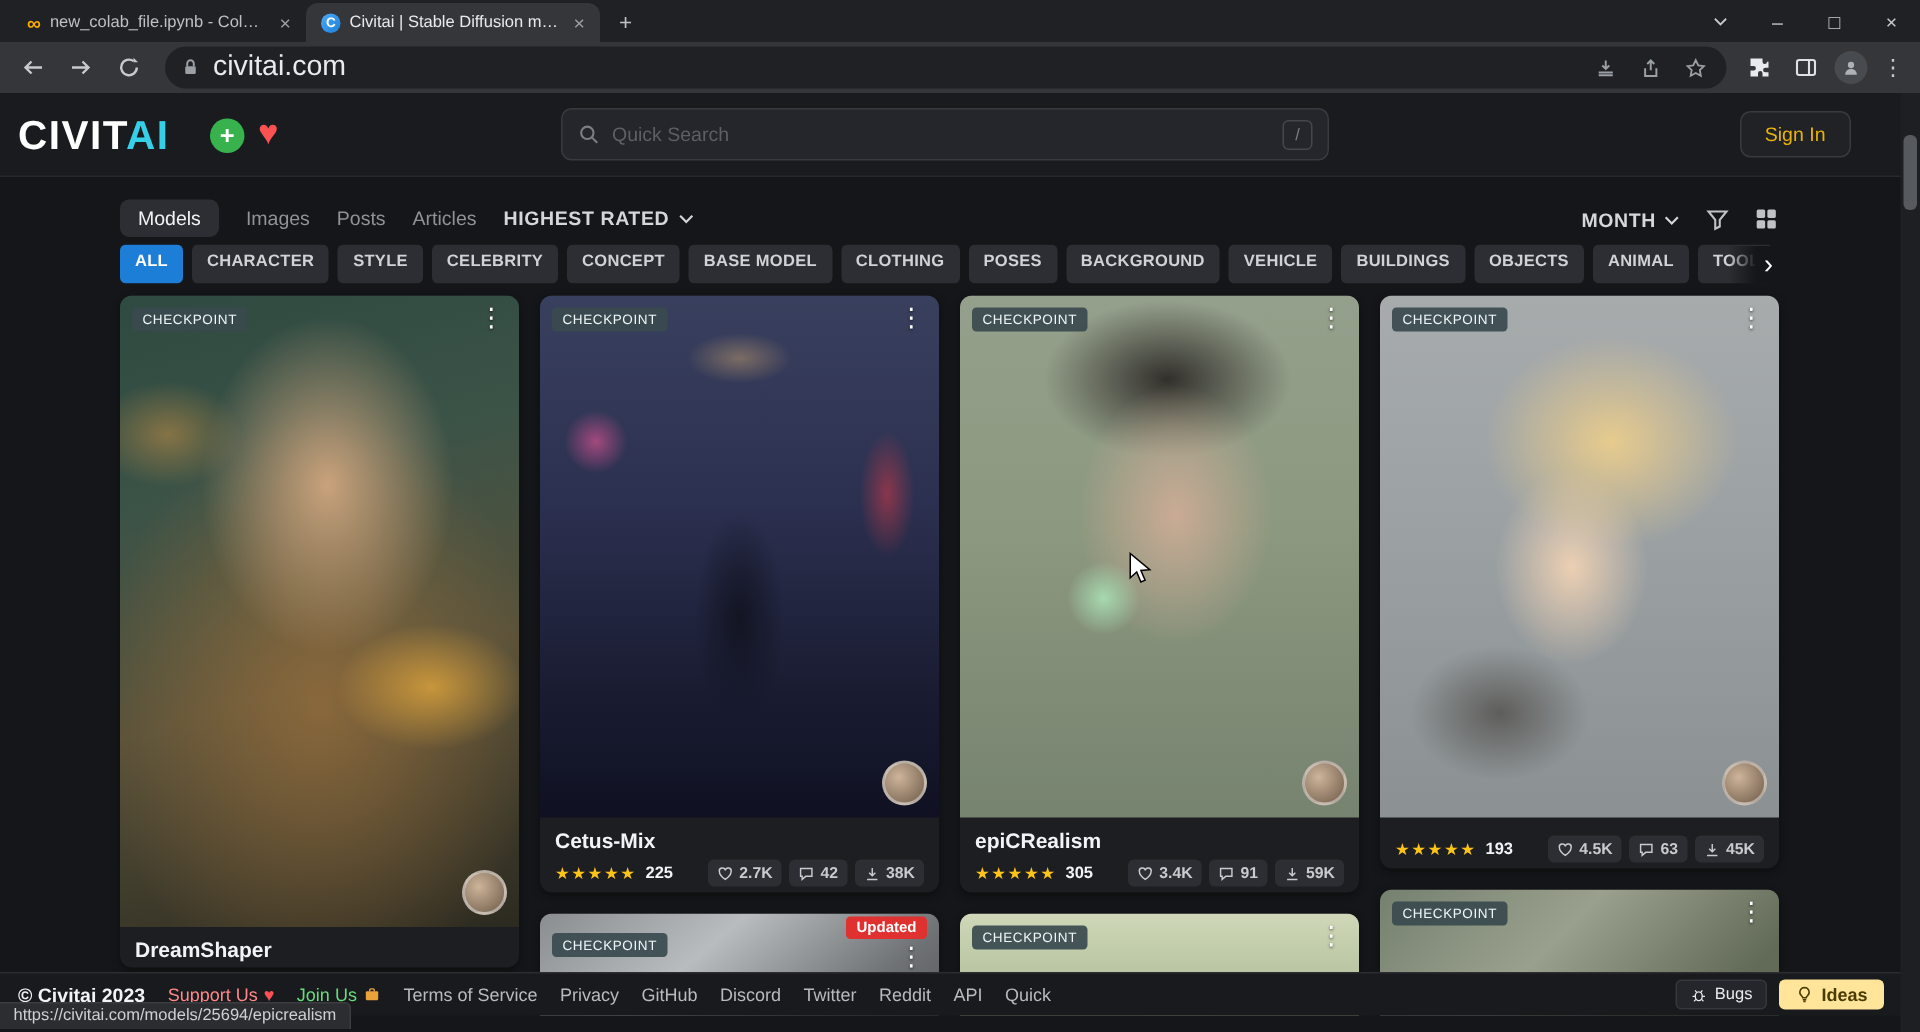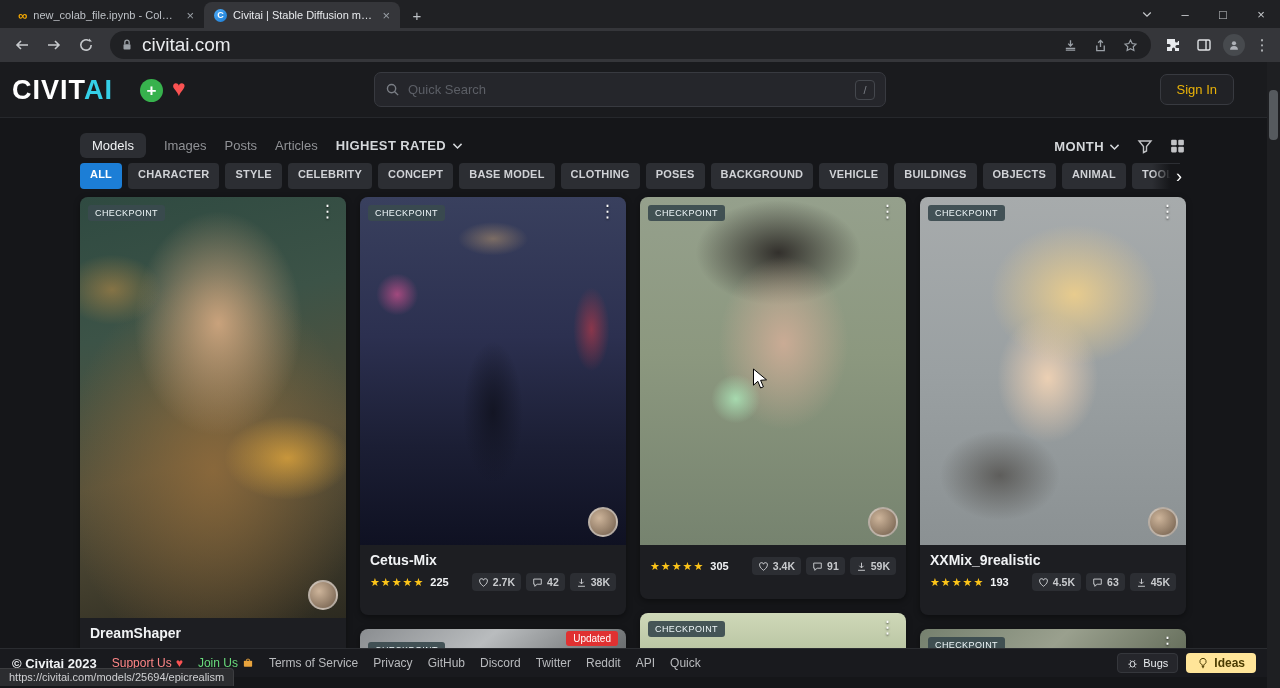--- a/index.html
+++ b/index.html
@@ -56,25 +56,25 @@
   .chip.active{background:#1c7ed6;color:#fff}
   .chip-arrow{position:absolute;top:164px;left:1152px;width:34px;height:25px;display:flex;align-items:center;justify-content:flex-end;padding-right:4px;background:linear-gradient(90deg,rgba(21,22,25,0),#151619 55%);color:#fff;font-size:18px}
 
   
   .grid{position:absolute;top:197px;left:80px;display:flex;gap:14px}
   .col{width:266px;display:flex;flex-direction:column;gap:14px}
   .card{position:relative;width:266px;background:#1d1e22;border-radius:8px;overflow:hidden;box-shadow:0 2px 6px rgba(0,0,0,.4)}
   .card .img{position:relative;width:100%}
   .badge{position:absolute;top:8px;left:8px;background:rgba(58,74,78,.92);color:#eef6f8;font-size:9px;font-weight:normal;letter-spacing:.4px;padding:3px 7px;border-radius:3px}
   .card-dots{position:absolute;top:2px;right:6px;color:#fff;font-size:17px;text-shadow:0 1px 2px rgba(0,0,0,.7);padding:2px 4px}
-  .updated-badge{position:absolute;top:2px;right:8px;background:#e03131;color:#fff;font-size:10px;font-weight:normal;padding:2px 7px;border-radius:3px}
+  .updated-badge{position:absolute;top:2px;right:8px;background:#e03131;color:#fff;font-size:10px;font-weight:bold;padding:2px 7px;border-radius:3px}
   .card.has-updated .badge{top:13px}
   .card.has-updated .card-dots{top:16px}
   .creator-avatar{position:absolute;right:8px;bottom:8px;width:30px;height:30px;border-radius:50%;border:2px solid rgba(230,230,230,.5);background:radial-gradient(circle at 35% 35%,#cdb49a,#6d5a48)}
-  .meta{padding:7px 10px 24px}
+  .meta{padding:7px 10px 4px}
   .meta h3{color:#f1f3f5;font-size:14px;font-weight:bold}
   .stats{display:flex;align-items:center;margin-top:5px}
   .stars{color:#fcc419;font-size:11px;letter-spacing:1px}
   .rcount{color:#f1f3f5;font-size:11px;font-weight:bold;margin-left:6px}
   .pills{margin-left:auto;display:flex;gap:5px}
   .stat-pill{display:flex;align-items:center;gap:4px;background:#2c2e33;border-radius:4px;padding:3px 6px;color:#c9cbce;font-size:10.5px;font-weight:bold}
   .stat-pill svg{color:#c9cbce}
 
   .h-img-tall{height:421px}
   .h-img{height:348px}
@@ -348,20 +348,21 @@
   </div>
 
   <div class="col">
     <article class="card">
       <div class="img img3 h-img">
         <span class="badge">CHECKPOINT</span>
         <span class="card-dots">⋮</span>
         <span class="creator-avatar"></span>
       </div>
       <div class="meta">
+        <h3>epiCRealism</h3>
         <div class="stats">
           <span class="stars">★★★★★</span>
           <span class="rcount">305</span>
           <span class="pills">
             <span class="stat-pill">
                 <svg width="11" height="11" viewBox="0 0 16 16">
                   <path d="M8 13.5S2.3 9.8 2.3 5.9A2.9 2.9 0 0 1 8 4.7a2.9 2.9 0 0 1 5.7 1.2C13.7 9.8 8 13.5 8 13.5z" fill="none" stroke="currentColor" stroke-width="1.4"></path>
                 </svg>
                 <span>3.4K</span>
               </span>
@@ -390,21 +391,20 @@
   </div>
 
   <div class="col">
     <article class="card">
       <div class="img img4 h-img">
         <span class="badge">CHECKPOINT</span>
         <span class="card-dots">⋮</span>
         <span class="creator-avatar"></span>
       </div>
       <div class="meta">
-        <h3>XXMix_9realistic</h3>
         <div class="stats">
           <span class="stars">★★★★★</span>
           <span class="rcount">193</span>
           <span class="pills">
             <span class="stat-pill">
                 <svg width="11" height="11" viewBox="0 0 16 16">
                   <path d="M8 13.5S2.3 9.8 2.3 5.9A2.9 2.9 0 0 1 8 4.7a2.9 2.9 0 0 1 5.7 1.2C13.7 9.8 8 13.5 8 13.5z" fill="none" stroke="currentColor" stroke-width="1.4"></path>
                 </svg>
                 <span>4.5K</span>
               </span>

